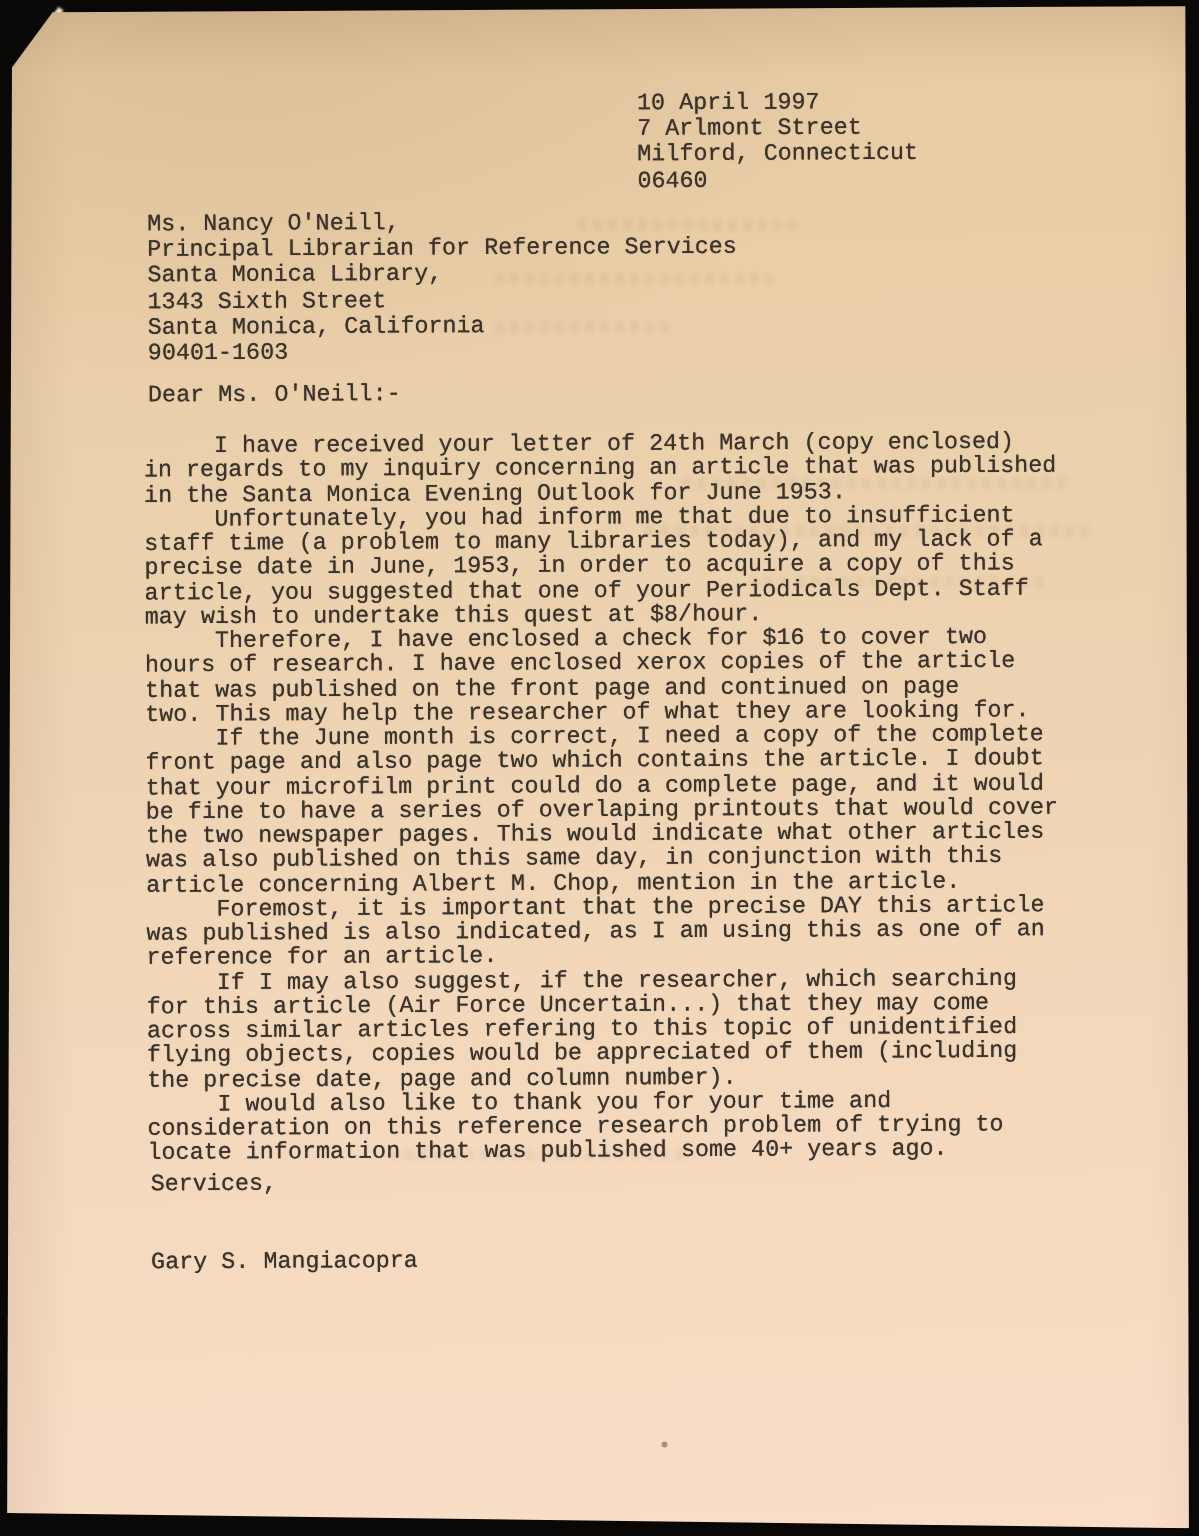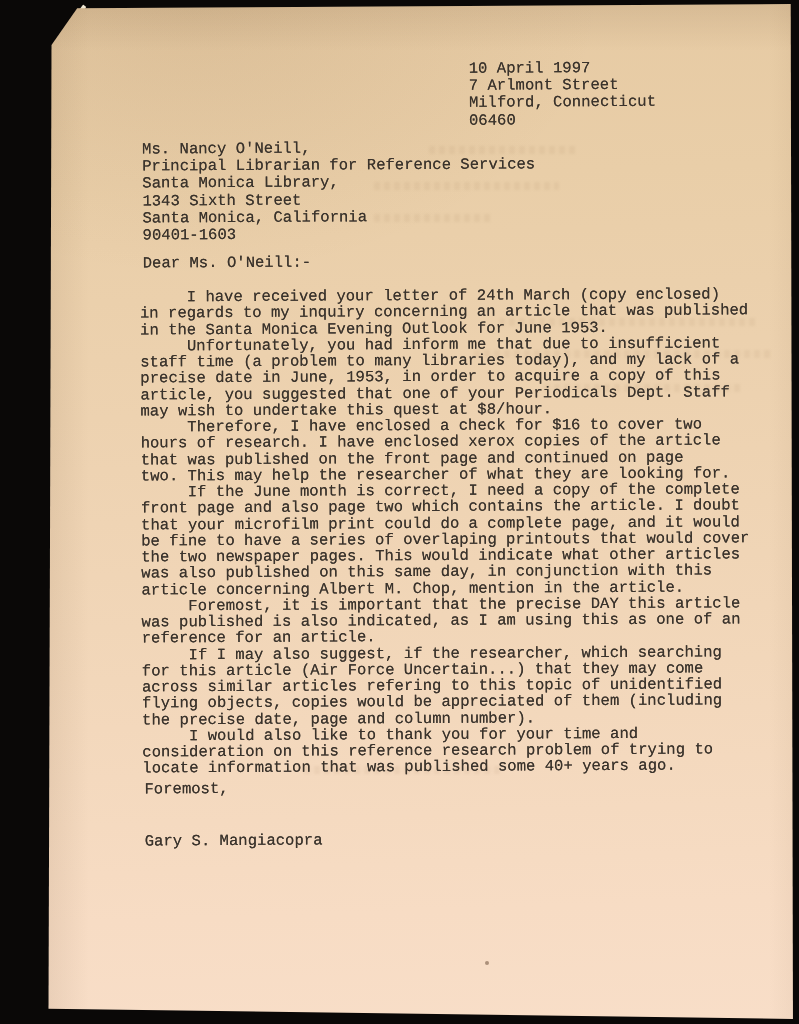--- a/index.html
+++ b/index.html
@@ -2,21 +2,21 @@
 <html><head>
 <meta charset="utf-8">
 <style>
   html,body{margin:0;padding:0;}
   body{
     width:799px;height:1024px;
     background:#0a0807;
     overflow:hidden;position:relative;
     font-family:"Liberation Mono",monospace;
   }
-  .photo{position:absolute;inset:0;margin-left:44px;}
+  .photo{position:absolute;inset:0;}
   
   .sliver{
     position:absolute;left:1px;top:24px;width:50px;height:4px;
     background:#efe6d2;transform:rotate(-54deg);
     filter:blur(.6px);
   }
   .paper{
     position:absolute;inset:0;
     clip-path:polygon(4.4% 0.8%, 98.9% 0.4%, 99.2% 99.5%, 0.6% 98.5%, 1.0% 4.4%);
     background:linear-gradient(178deg,
@@ -114,19 +114,19 @@
 reference for an article.
      If I may also suggest, if the researcher, which searching
 for this article (Air Force Uncertain...) that they may come
 across similar articles refering to this topic of unidentified
 flying objects, copies would be appreciated of them (including
 the precise date, page and column number).
      I would also like to thank you for your time and
 consideration on this reference research problem of trying to
 locate information that was published some 40+ years ago.</pre>
 
-      <pre class="tblock" style="left:99px;top:780px;">Foremost,</pre>
+      <pre class="tblock" style="left:99px;top:780px;">Services,</pre>
 
       <pre class="tblock" style="left:99px;top:832px;">Gary S. Mangiacopra</pre>
 
     </div>
   </div>
 </div>
 
 </body></html>

